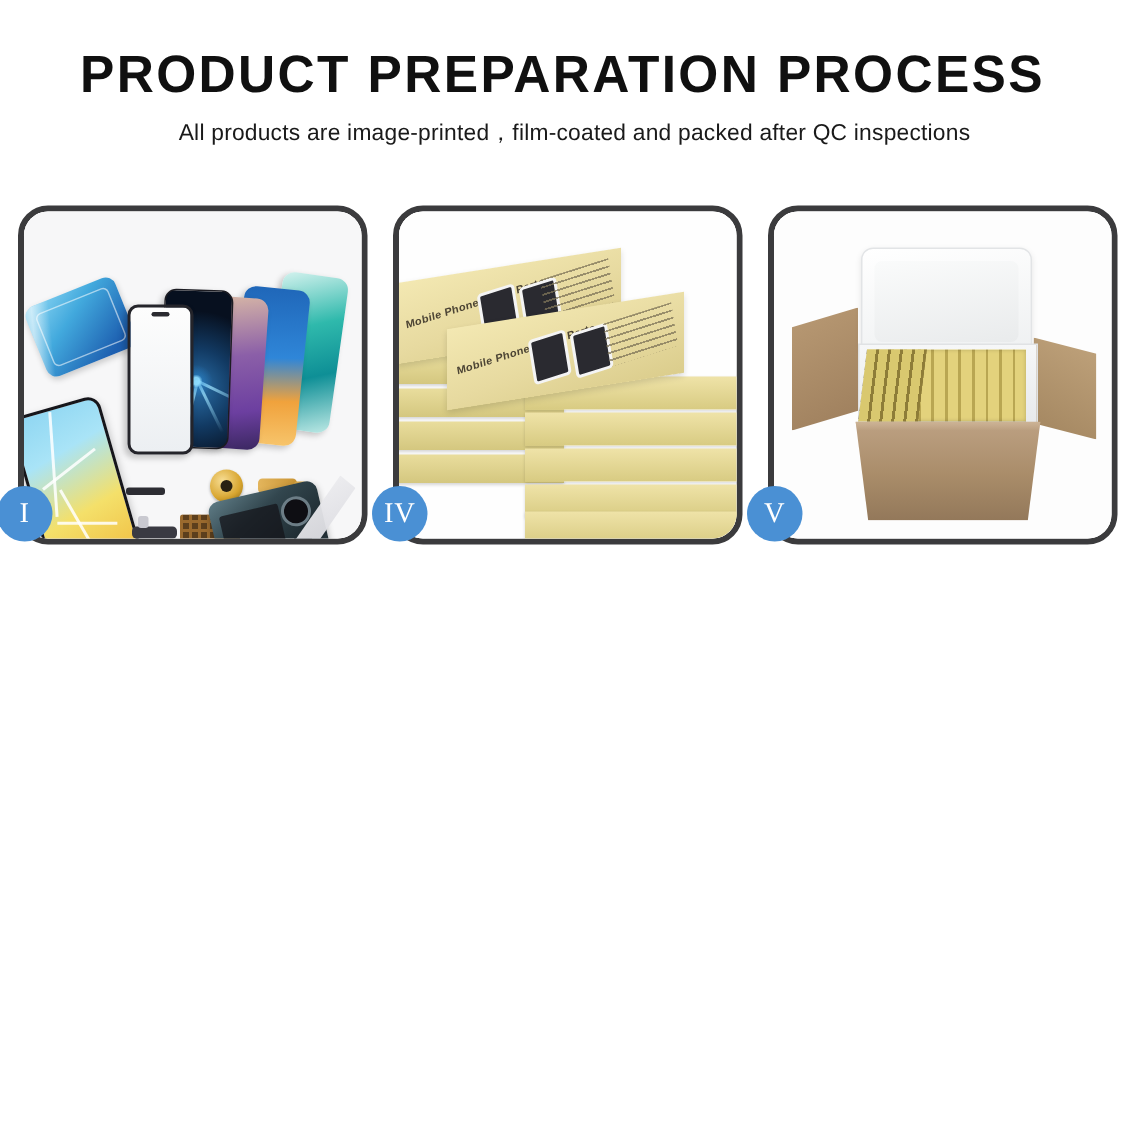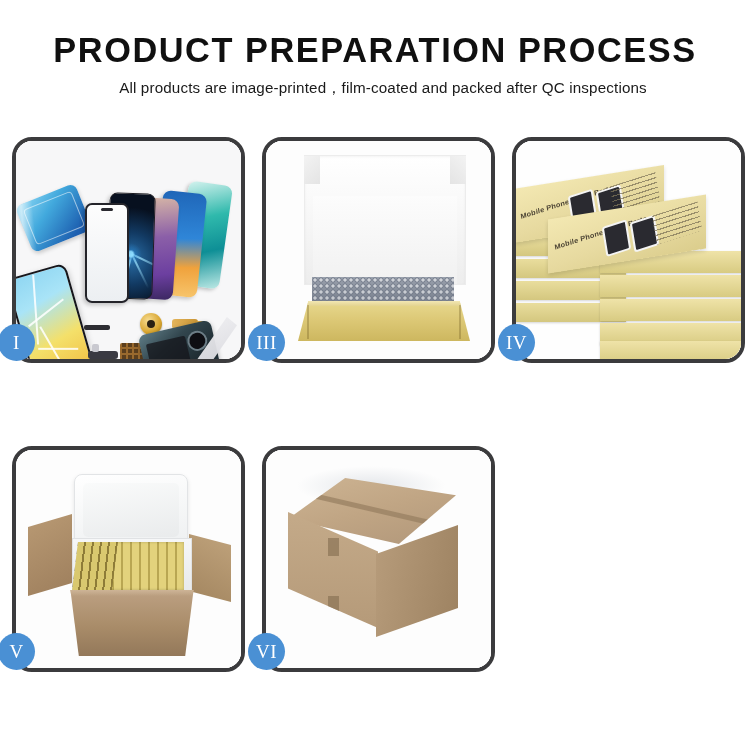--- a/index.html
+++ b/index.html
@@ -441,37 +441,20 @@
 
       </div>
 
       <div class="tweez"></div>
 
     </div>
     <div class="badge">I</div>
   </div>
 
 
-  <div class="panel">
-    <div class="panel-inner">
-      <div class="p3-bg"></div>
-      <div class="box3-lid">
-        <div class="fold-l"></div>
-        <div class="fold-r"></div>
-        <div class="liner"></div>
-      </div>
-      <div class="box3-foam"></div>
-      <div class="box3-front">
-        <div class="edge"></div>
-        <div class="nl"></div>
-        <div class="nr"></div>
-      </div>
-    </div>
-    <div class="badge">III</div>
-  </div>
 
   <div class="panel">
     <div class="panel-inner">
       <div class="p4-bg"></div>
       <div class="stack">
 
         <div class="kbox kb-l" style="top:74px"></div>
         <div class="kbox kb-l" style="top:96px"></div>
         <div class="kbox kb-l" style="top:118px"></div>
         <div class="kbox kb-l" style="top:140px"></div>
@@ -511,29 +494,14 @@
       <div class="yellow-rows">
         <div class="tilt"></div>
       </div>
       <div class="carton-front">
         <div class="rim"></div>
       </div>
     </div>
     <div class="badge">V</div>
   </div>
 
-  <div class="panel">
-    <div class="panel-inner">
-      <div class="p6-bg"></div>
-      <div class="c6-shadow"></div>
-      <div class="c6-top">
-        <div class="seam"></div>
-      </div>
-      <div class="c6-left">
-        <div class="tapeA"></div>
-        <div class="tapeB"></div>
-      </div>
-      <div class="c6-right-solid"></div>
-    </div>
-    <div class="badge">VI</div>
-  </div>
 
 </div>
 
 </body></html>

